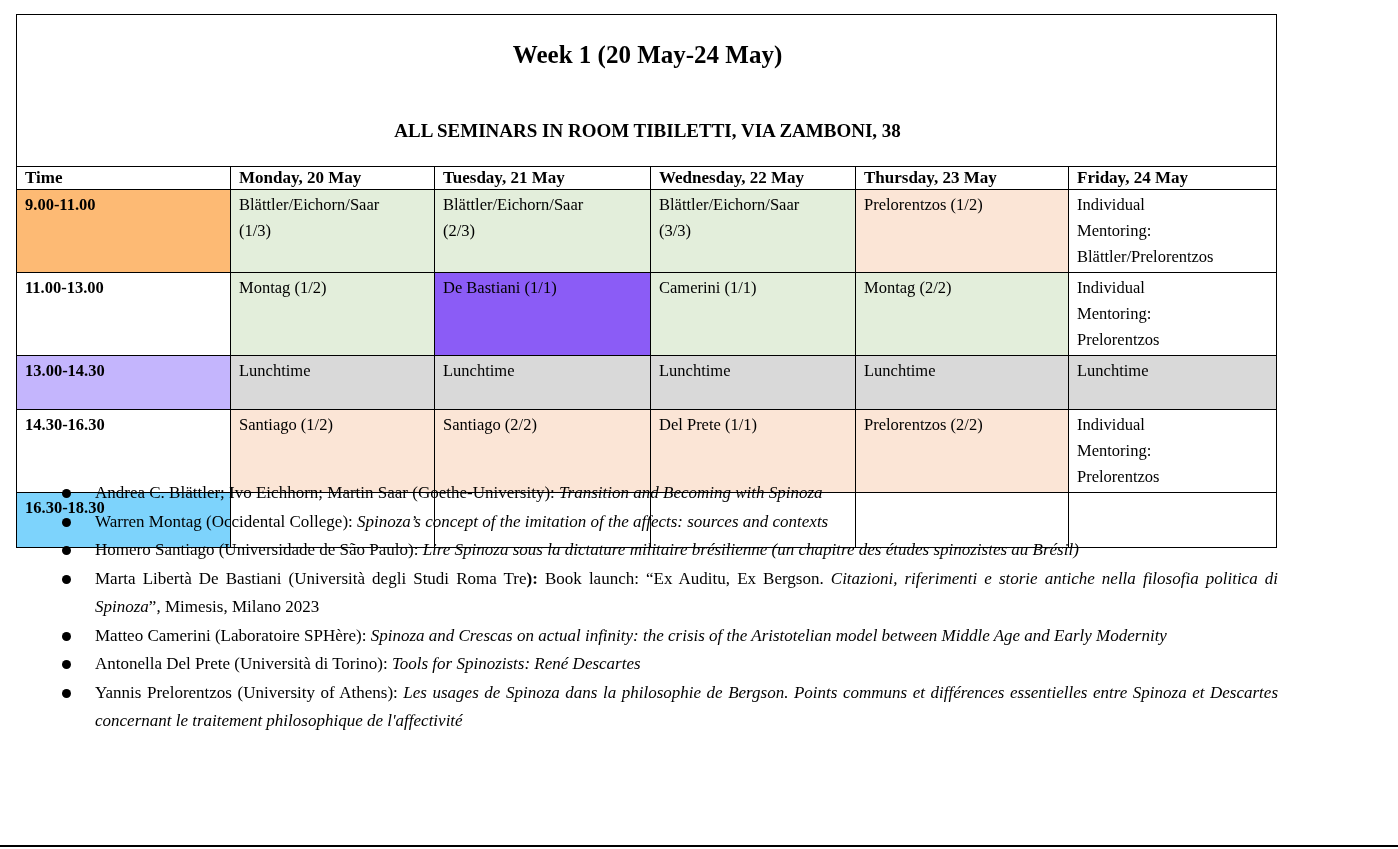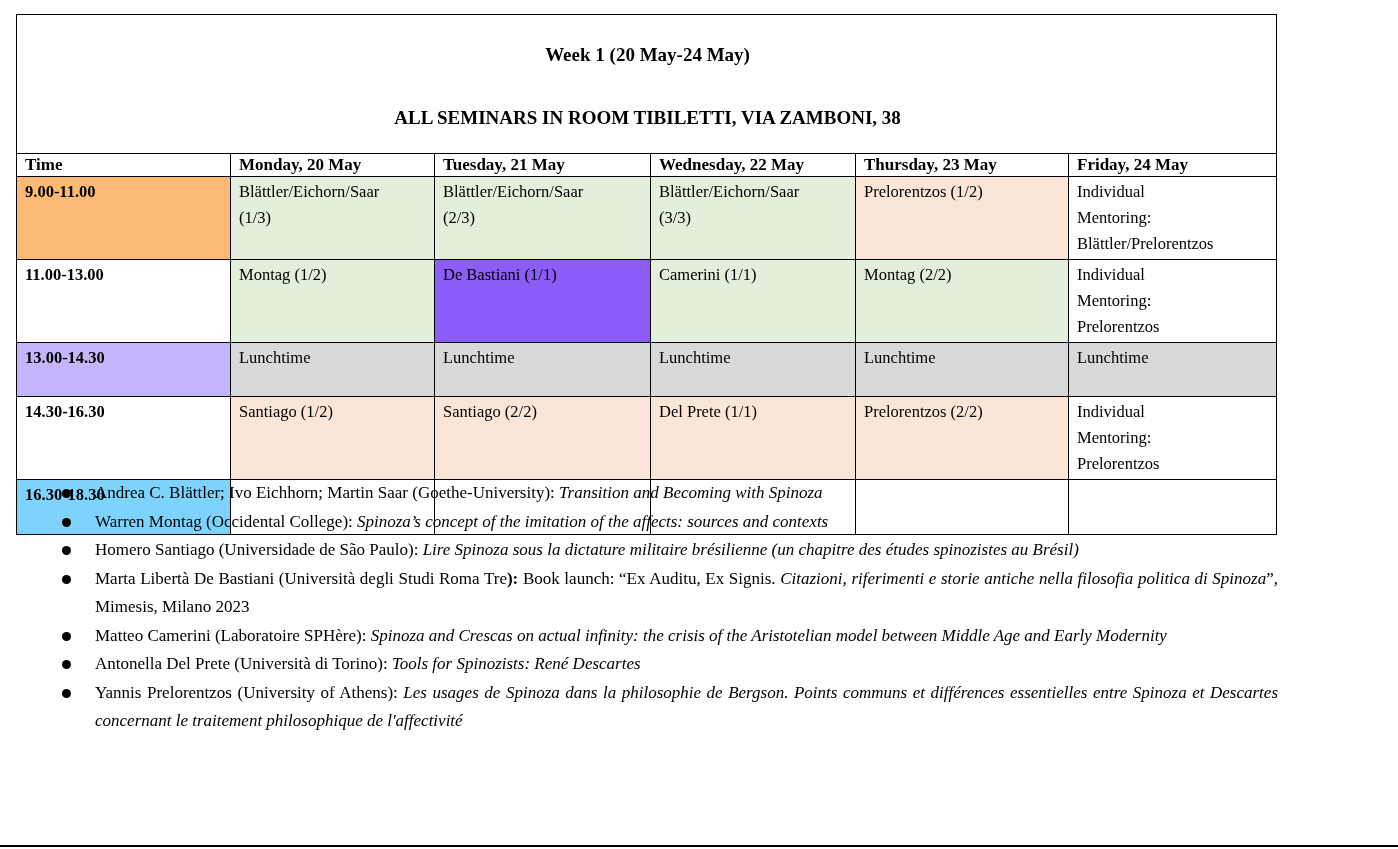--- a/index.html
+++ b/index.html
@@ -41,21 +41,21 @@
     white-space: pre-line;
     text-align: left;
   }
   .schedule .title-cell {
     height: 76px;
     text-align: center;
     font-weight: bold;
     padding-top: 7px;
     line-height: 22px;
   }
-  .schedule .title-cell .t1 { font-size: 19px; margin-bottom: 19px; }
+  .schedule .title-cell .t1 { font-size: 25px; margin-bottom: 32px; }
   .schedule .title-cell .t2 { font-size: 19px; }
 
   .schedule th {
     font-size: 17px;
     font-weight: bold;
     line-height: 20px;
     padding-top: 1px;
     padding-bottom: 1px;
   }
   .schedule td.time { font-weight: bold; }
@@ -198,21 +198,21 @@
       <li>
         <span class="marker"></span>
         <span class="text"><span class="seg-regular">Warren Montag (Occidental College): </span><span class="seg-italic">Spinoza’s concept of the imitation of the affects: sources and contexts</span></span>
       </li>
       <li>
         <span class="marker"></span>
         <span class="text"><span class="seg-regular">Homero Santiago (Universidade de São Paulo): </span><span class="seg-italic">Lire Spinoza sous la dictature militaire brésilienne (un chapitre des études spinozistes au Brésil)</span></span>
       </li>
       <li>
         <span class="marker"></span>
-        <span class="text"><span class="seg-regular">Marta Libertà De Bastiani (Università degli Studi Roma Tre</span><span class="seg-bold">):</span><span class="seg-regular"> Book launch: “Ex Auditu, Ex Signis. </span><span class="seg-italic">Citazioni, riferimenti e storie antiche nella filosofia politica di Spinoza</span><span class="seg-regular">”, Mimesis, Milano 2023</span></span>
+        <span class="text"><span class="seg-regular">Marta Libertà De Bastiani (Università degli Studi Roma Tre</span><span class="seg-bold">):</span><span class="seg-regular"> Book launch: “Ex Auditu, Ex Bergson. </span><span class="seg-italic">Citazioni, riferimenti e storie antiche nella filosofia politica di Spinoza</span><span class="seg-regular">”, Mimesis, Milano 2023</span></span>
       </li>
       <li>
         <span class="marker"></span>
         <span class="text"><span class="seg-regular">Matteo Camerini (Laboratoire SPHère): </span><span class="seg-italic">Spinoza and Crescas on actual infinity: the crisis of the Aristotelian model between Middle Age and Early Modernity</span></span>
       </li>
       <li>
         <span class="marker"></span>
         <span class="text"><span class="seg-regular">Antonella Del Prete (Università di Torino): </span><span class="seg-italic">Tools for Spinozists: René Descartes</span></span>
       </li>
       <li>

